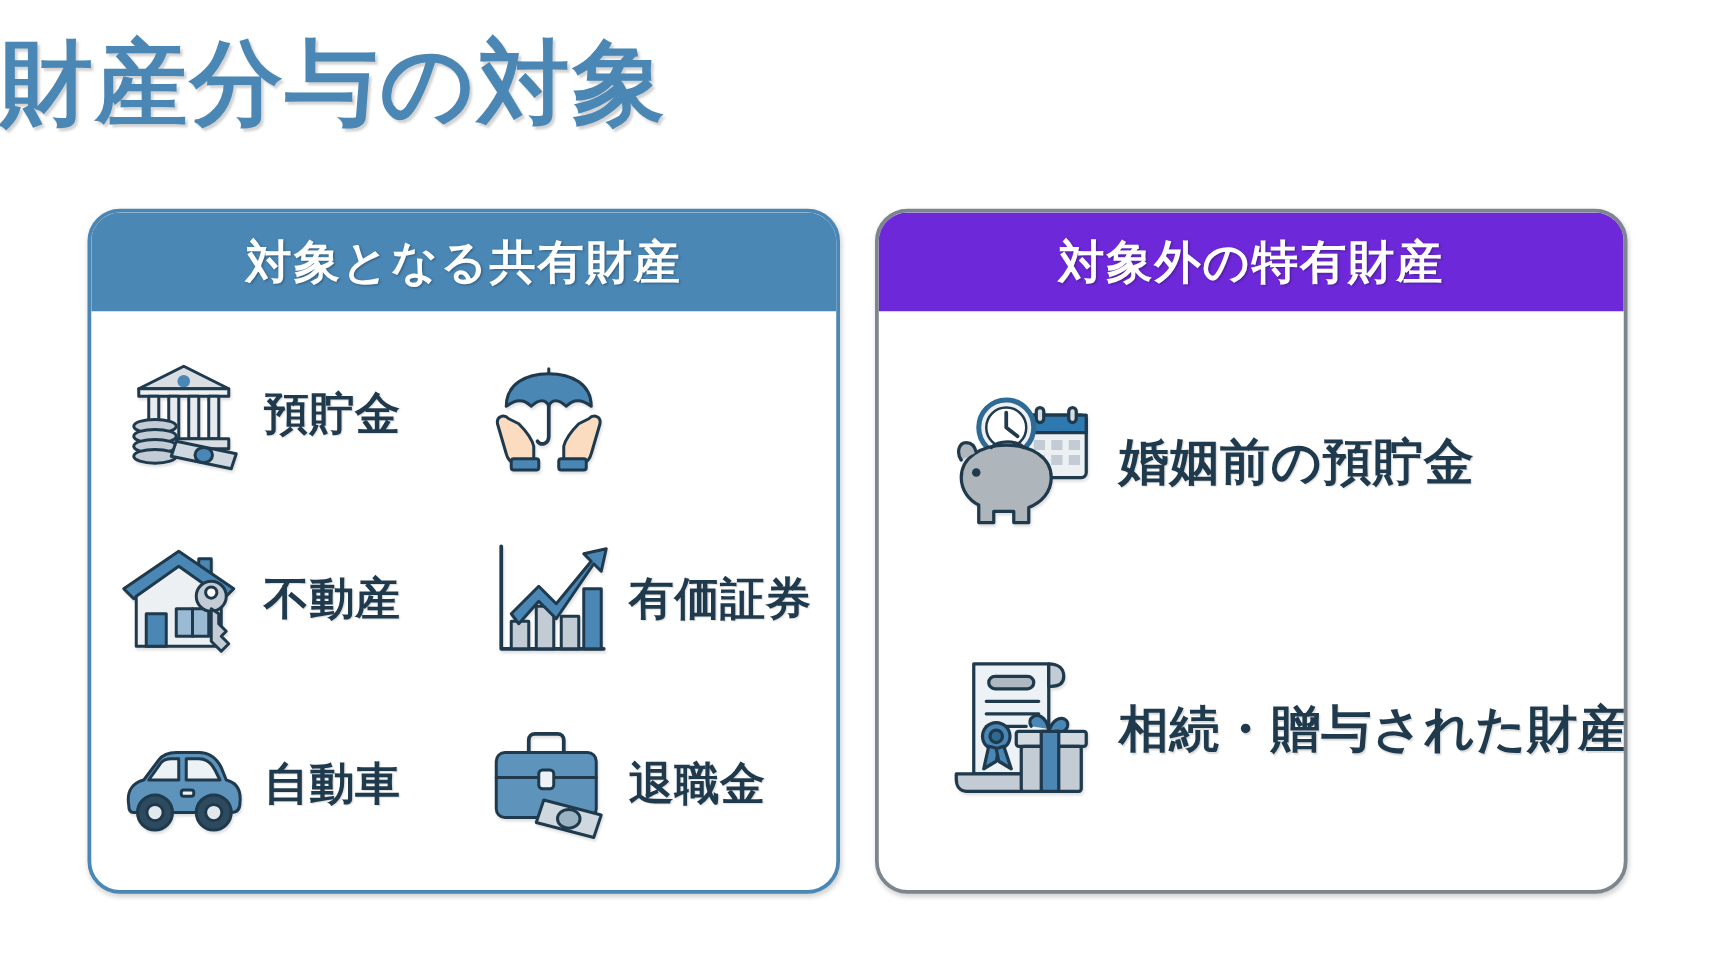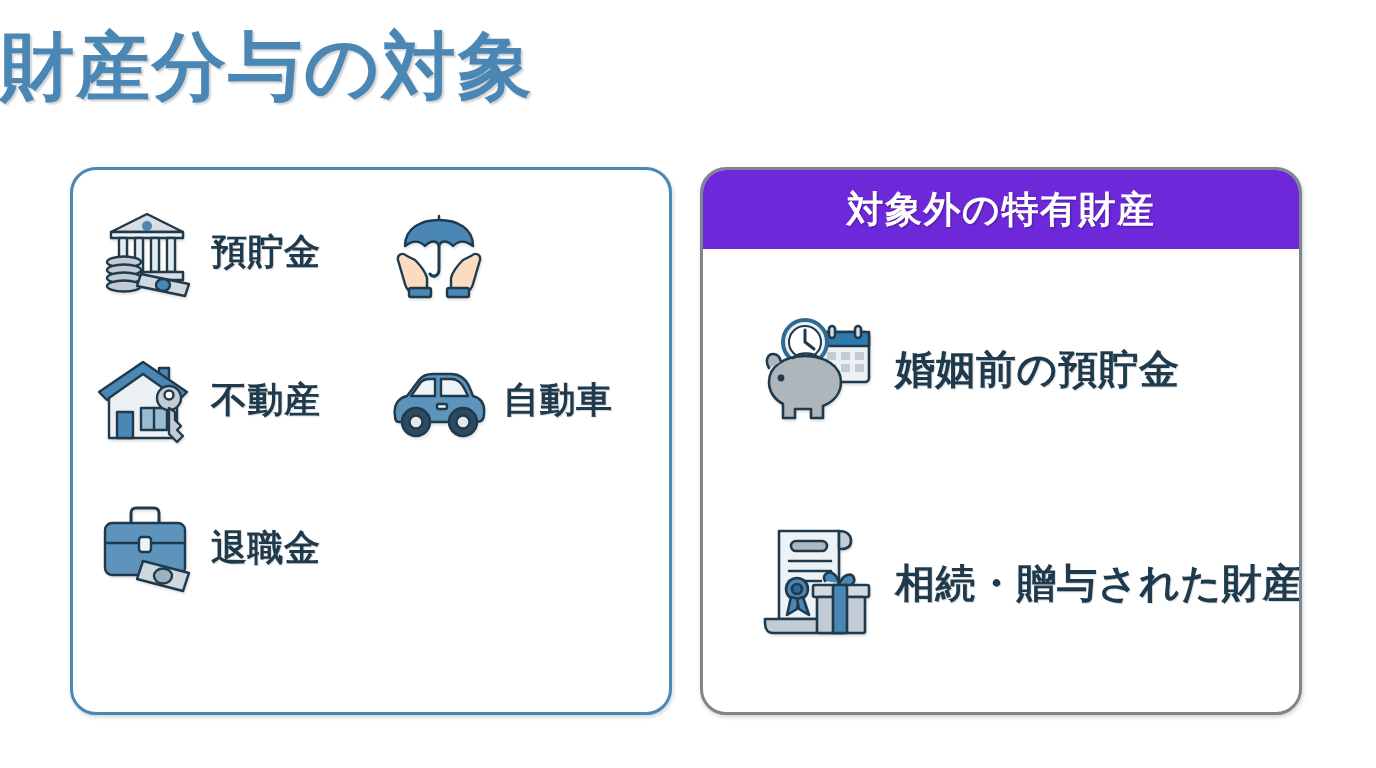--- a/index.html
+++ b/index.html
@@ -125,20 +125,21 @@
   .grid-one .item-label { font-size: 40px; }
 </style>
 </head>
 <body>
 
 <div class="page">
 
   <div class="page-title">財産分与の対象</div>
 
   <section class="panel panel-left">
+    <div class="panel-header">対象となる共有財産</div>
     <div class="panel-body">
       <div class="grid-two">
 
         <div class="item">
           <span class="item-icon">
             <svg width="100" height="100" viewBox="0 0 100 100">
               <g stroke="#1F3A4D" stroke-width="2.4" stroke-linejoin="round" stroke-linecap="round">
                 <polygon points="50,12 86,30 14,30" fill="#D9DEE3"></polygon>
                 <circle cx="50" cy="24" r="5" fill="#4A87B5" stroke="none"></circle>
                 <rect x="14" y="30" width="72" height="6" fill="#EDF0F3"></rect>
@@ -191,20 +192,35 @@
                   <circle cx="72" cy="48" r="12"></circle>
                   <path d="M72 58 L72 84 L80 92 L86 86 L80 80 L84 76 L78 70 L78 62 Z"></path>
                 </g>
                 <circle cx="72" cy="45" r="4.5" fill="#FFFFFF"></circle>
               </g>
             </svg>
           </span>
           <span class="item-label">不動産</span>
         </div>
 
+        <div class="item">
+          <span class="item-icon">
+            <svg width="100" height="100" viewBox="0 0 100 100">
+              <g stroke="#1F3A4D" stroke-width="2.4" stroke-linejoin="round" stroke-linecap="round">
+                <path d="M12 8 L12 90 L94 90" fill="none" stroke-width="3"></path>
+                <rect x="20" y="68" width="14" height="22" fill="#C3CCD4"></rect>
+                <rect x="40" y="56" width="14" height="34" fill="#C3CCD4"></rect>
+                <rect x="60" y="64" width="14" height="26" fill="#C3CCD4"></rect>
+                <rect x="78" y="42" width="14" height="48" fill="#4A87B5"></rect>
+                <polygon points="20,62 42,40 56,54 84,20 78,14 96,10 92,28 86,22 56,66 42,52 26,70" fill="#4A87B5"></polygon>
+              </g>
+            </svg>
+          </span>
+          <span class="item-label">有価証券</span>
+        </div>
 
         <div class="item">
           <span class="item-icon">
             <svg width="100" height="100" viewBox="0 0 100 100">
               <g stroke="#1F3A4D" stroke-width="2.4" stroke-linejoin="round" stroke-linecap="round">
                 <path d="M6 66 C4 54 10 48 18 46 L30 30 C33 26 38 24 44 24 L62 24 C70 24 76 28 80 36 L84 46 C92 48 96 54 95 64 C95 70 92 72 88 72 L10 72 C7 72 6 70 6 66 Z" fill="#5E93BC"></path>
                 <path d="M22 46 L32 32 C34 30 37 29 40 29 L46 29 L46 46 Z" fill="#EDF2F6"></path>
                 <path d="M52 29 L62 29 C68 29 72 32 75 38 L79 46 L52 46 Z" fill="#EDF2F6"></path>
                 <rect x="48" y="54" width="10" height="5" rx="2" fill="#EDF2F6"></rect>
                 <circle cx="27" cy="72" r="14" fill="#2E4A5E"></circle>

